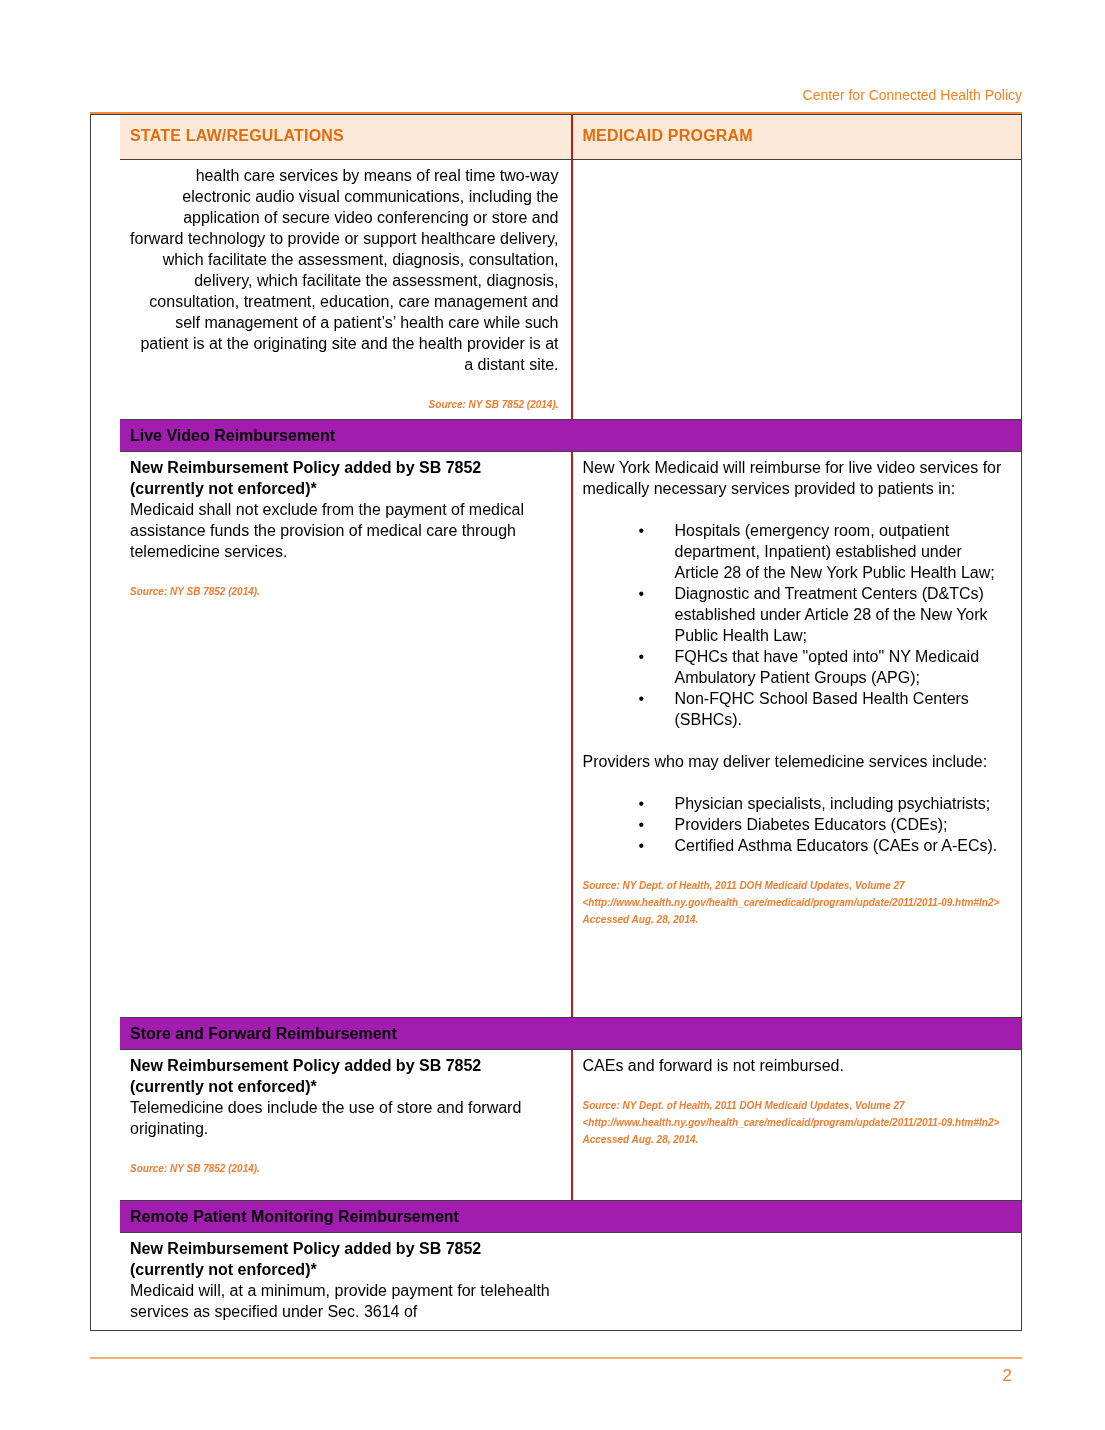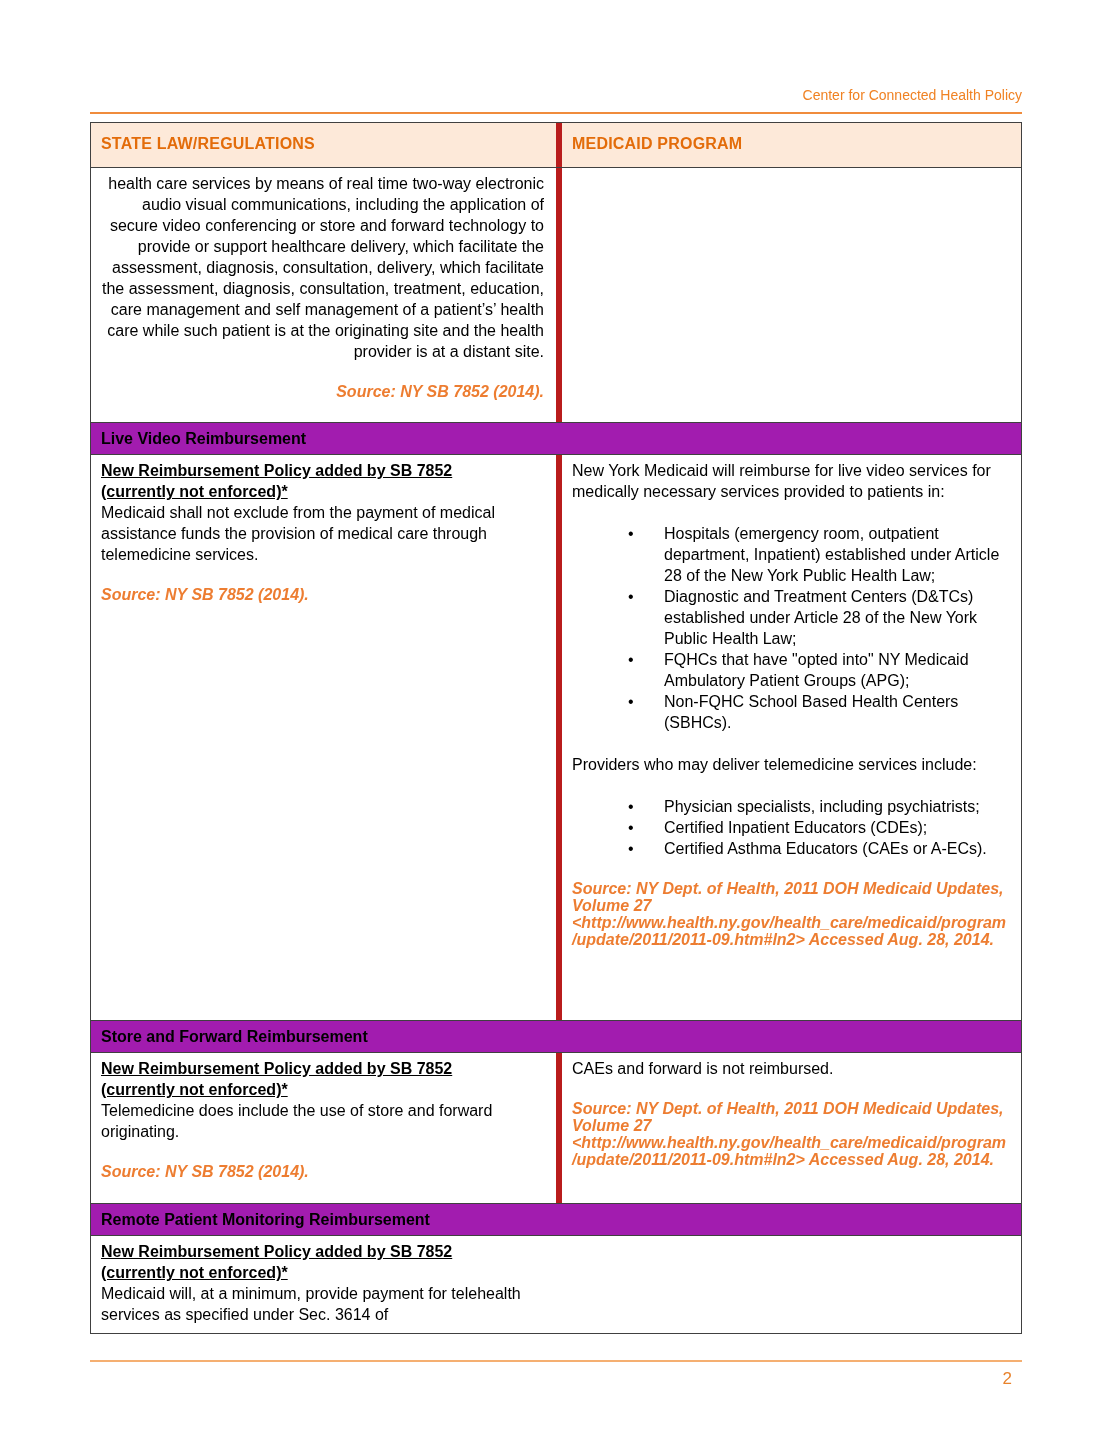--- a/index.html
+++ b/index.html
@@ -12,24 +12,24 @@
     overflow: hidden;
   }
   .content { margin: 0 83px 0 90px; padding-top: 84px; }
 
   .doc-title {
     font-size: 14px; line-height: 22px;
     color: #F08223; text-align: right;
   }
   .header-rule { margin-top: 6px; height: 2px; background: #F08C3C; }
 
-  .tbl { margin-top: 8px; border: 1px solid #404040; }
+  .tbl { margin-top: 0; border: 1px solid #404040; padding-left: 29px; }
   .tbl > div + div { border-top: 1px solid #404040; }
   .trow { display: grid; grid-template-columns: 1fr 1fr; }
-  .cr { border-left: 6px solid #b91c1c; }
+  .cr { border-left: 2px solid #b91c1c; }
 
   .thead { background: #FDE9D9; min-height: 44px; }
   .th {
     color: #E36C0A; font-weight: 700; font-size: 16px;
     padding: 12px 10px 10px 10px; letter-spacing: 0.2px;
   }
 
   .cell { padding: 5px 12px 6px 10px; font-size: 16px; line-height: 21px; }
   .r1 { min-height: 255px; text-align: right; }
   .r2 { min-height: 566px; }
@@ -38,26 +38,25 @@
 
   .section {
     display: block; background: #a21caf;
     min-height: 32px; padding: 5px 10px;
     font-weight: 700; font-size: 16px; line-height: 21px;
   }
 
   .policy-heading { font-weight: 700; }
   .policy-heading .u {
     display: block; width: max-content; max-width: 100%;
-    text-decoration: underline;
   }
 
   .source {
     color: #ED7D31; font-weight: 700; font-style: italic;
-    font-size: 16px; line-height: 17px;
+    font-size: 10px; line-height: 17px;
   }
   .wrap-any { overflow-wrap: anywhere; word-break: break-word; }
 
   .sp { height: 21px; }
 
   .bullets { margin-left: 56px; }
   .bullet { display: flex; }
   .bullet .dot { flex: 0 0 36px; }
   .bullet .btxt { flex: 1 1 auto; }
 
@@ -127,21 +126,21 @@
         <div class="sp"></div>
         <div>Providers who may deliver telemedicine services include:</div>
         <div class="sp"></div>
         <div class="bullets">
           <div class="bullet">
             <span class="dot">•</span>
             <span class="btxt">Physician specialists, including psychiatrists;</span>
           </div>
           <div class="bullet">
             <span class="dot">•</span>
-            <span class="btxt">Certified Inpatient Educators (CDEs);</span>
+            <span class="btxt">Providers Diabetes Educators (CDEs);</span>
           </div>
           <div class="bullet">
             <span class="dot">•</span>
             <span class="btxt">Certified Asthma Educators (CAEs or A-ECs).</span>
           </div>
         </div>
         <div class="sp"></div>
         <div class="source wrap-any">Source: NY Dept. of Health, 2011 DOH Medicaid Updates, Volume 27 &lt;http://www.health.ny.gov/health_care/medicaid/program/update/2011/2011-09.htm#ln2&gt; Accessed Aug. 28, 2014.</div>
       </div>
     </div>

